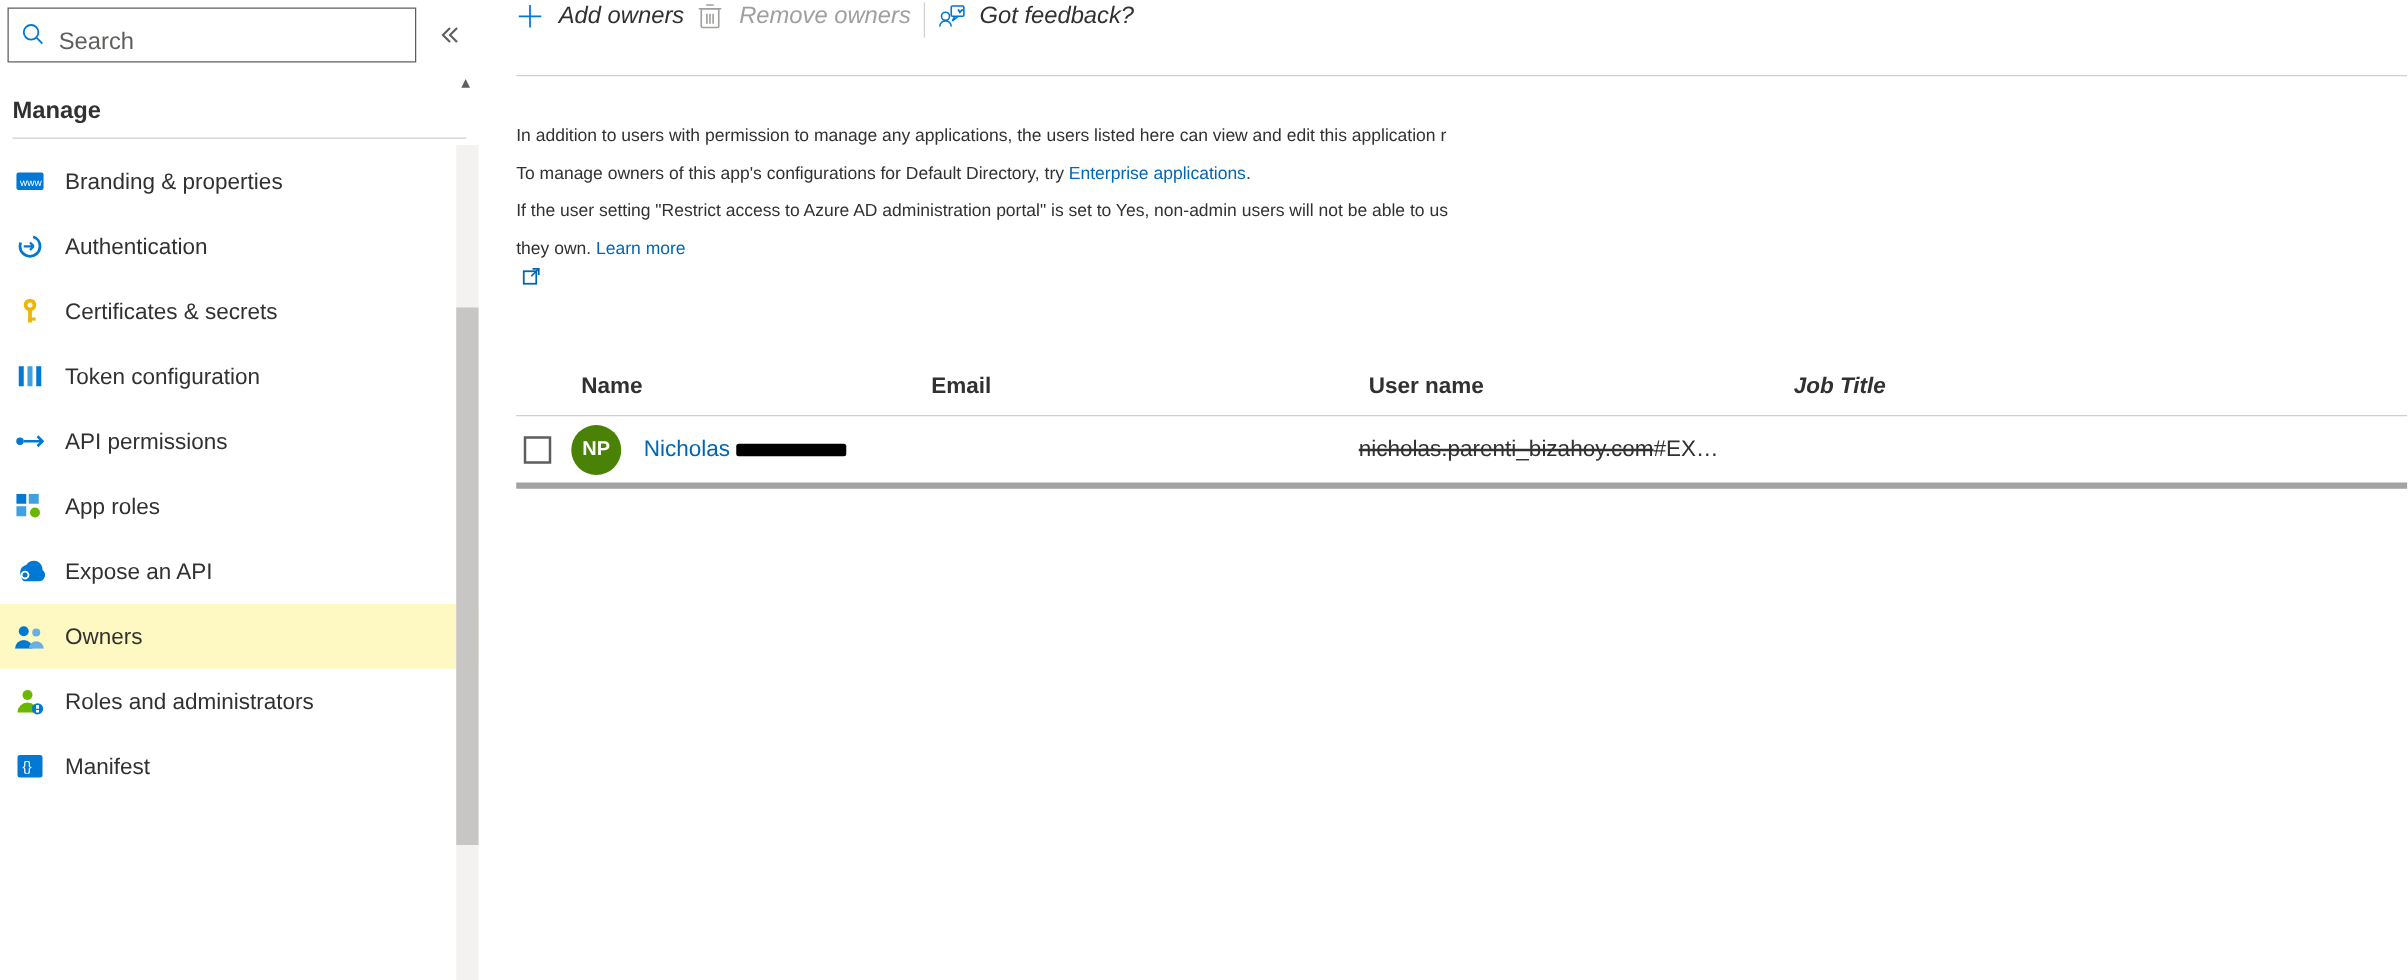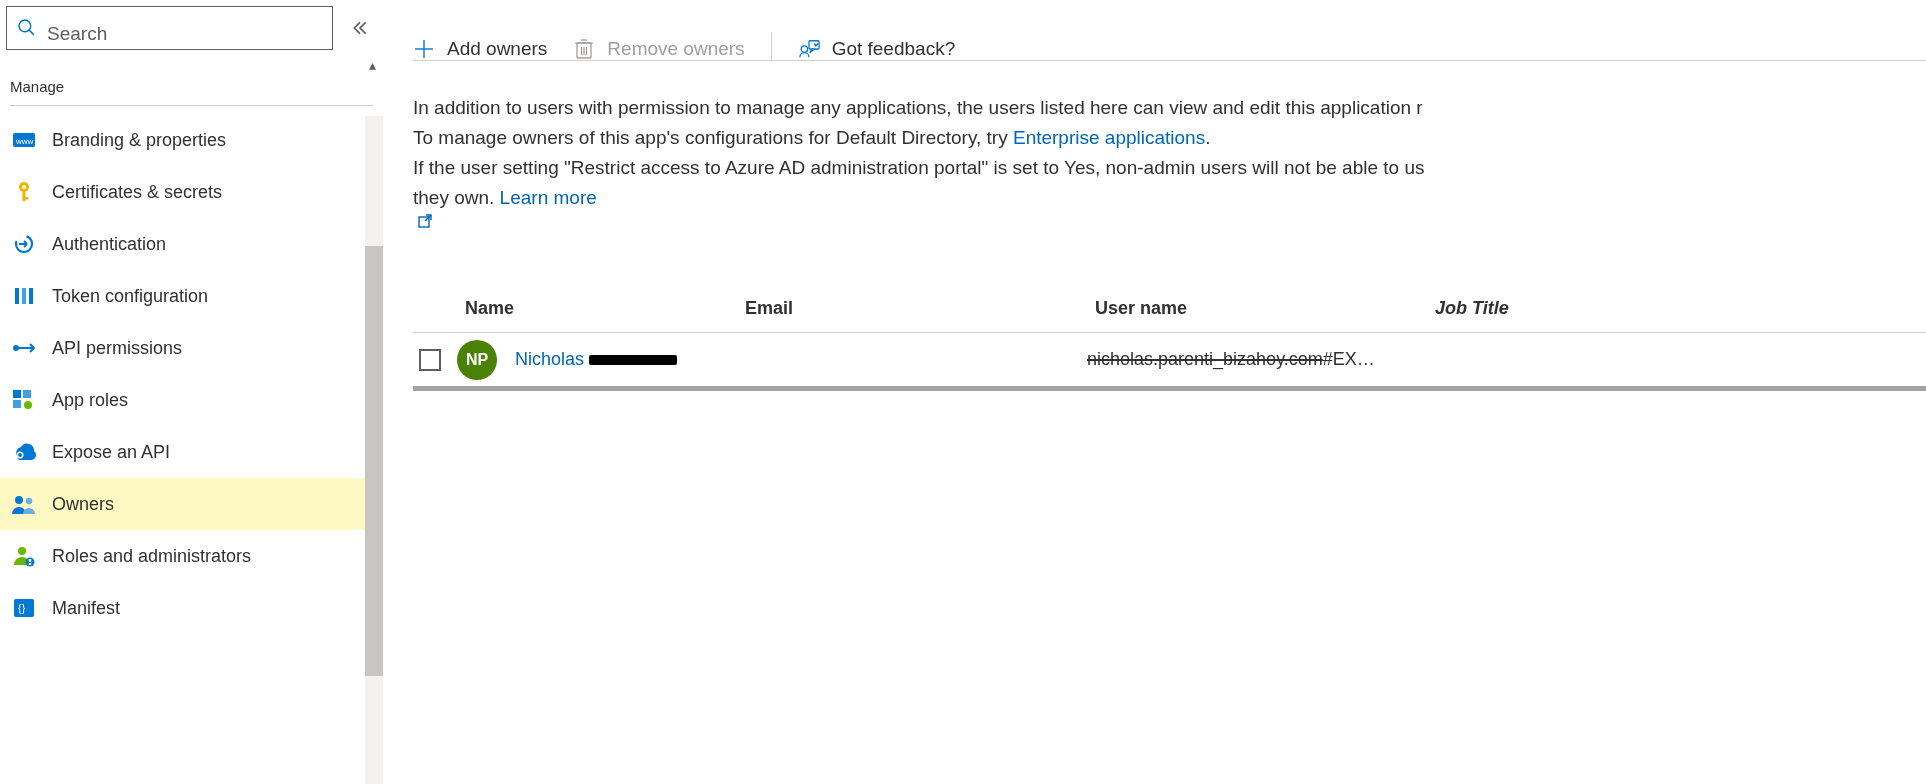--- a/index.html
+++ b/index.html
@@ -9,42 +9,42 @@
     .sidebar { width:383px; flex-shrink:0; display:flex; flex-direction:column; }
     .search-row { display:flex; align-items:center; padding:6px 10px 6px 6px; }
     .search-box { flex:1; display:flex; align-items:center; border:1px solid #605e5c; height:44px; padding:0 10px; }
     .search-box input { border:none; outline:none; flex:1; font-size:19px; color:#4d7c0f;margin-top:11px; }
     .search-box input::placeholder { color:#605e5c; }
     .search-icon { width:20px; height:20px; margin-right:10px; color:#0078d4; flex-shrink:0; }
     .collapse-btn { margin-left:18px; color:#605e5c; width:22px; text-align:center; }
 
     .nav-scroll { position:relative; flex:1; overflow-y:auto; }
     .scroll-up-caret { position:absolute; right:7px; top:2px; color:#605e5c; font-size:14px; line-height:1; }
-    .section-title { font-weight:400; font-size:15px; padding:22px 10px 10px 10px; }
+    .section-title { font-weight:700; font-size:19px; padding:22px 10px 10px 10px; }
     .section-rule  { border:none; border-top:1px solid #d2d0ce; margin:0 10px 8px 10px; }
 
     .nav-item { display:flex; align-items:center; height:52px; padding:0 10px 0 12px; cursor:pointer; font-size:18px; color:#323130; }
     .nav-item.active { background:#fef9c3; }
     .nav-icon { width:24px; height:24px; margin-right:16px; display:flex; align-items:center; justify-content:center; flex-shrink:0; }
 
     
     .fake-scrollbar { position:absolute; right:0; top:60px; width:18px; bottom:0; background:#f3f2f1; }
     .fake-thumb    { position:absolute; left:0; right:0; top:130px; height:430px; background:#c8c6c4; }
 
     
     .main { flex:1; display:flex; flex-direction:column; padding:0 0 0 30px; overflow:hidden; }
 
-    .toolbar { display:flex; align-items:flex-end; height:60px; gap:26px; padding-top:2px; }
+    .toolbar { display:flex; align-items:flex-start; height:60px; gap:10px; padding-top:2px;font-style:italic; }
     .tb-btn { display:flex; align-items:center; gap:12px; font-size:19px; color:#323130; cursor:pointer; }
     .tb-btn.disabled { color:#a19f9d; cursor:default; }
     .tb-icon { width:22px; height:22px; display:flex; align-items:center; justify-content:center; }
     .tb-sep { width:1px; height:28px; background:#d2d0ce; }
     .toolbar-rule { border:none; border-top:1px solid #d2d0ce; margin-right:0; }
 
-    .desc { font-size:19px; line-height:30px; padding:32px 0 8px 0; color:#323130; }
+    .desc { font-size:14px; line-height:30px; padding:32px 0 8px 0; color:#323130; }
     .desc a { color:#0066b4; text-decoration:none; }
     .ext-icon { width:16px; height:16px; vertical-align:-1px; margin-left:4px; }
 
     
     .table { margin-top:48px; }
     .thead, .trow { display:flex; align-items:center; }
     .thead { height:48px; border-bottom:1px solid #d2d0ce; font-weight:600; font-size:18px; padding-left:52px; }
     .trow  { height:58px; border-bottom:5px solid #a3a3a3; font-size:18px; padding-left:6px; }
     .col-name  { flex:0 0 280px; display:flex; align-items:center; }
     .col-email { flex:0 0 350px; }
@@ -93,38 +93,38 @@
         <svg width="22" height="18">
             <rect x="0" y="2" width="22" height="14" rx="2" fill="#0078d4"></rect>
             <text x="3" y="13" font-size="8" fill="#fff" font-family="sans-serif">www</text>
           </svg>
       </span>
       <span>Branding &amp; properties</span>
     </div>
 
     <div class="nav-item">
       <span class="nav-icon">
+        <svg width="22" height="22" viewBox="0 0 22 22" fill="none" stroke="#0078d4" stroke-width="2.2">
+            <circle cx="11" cy="11" r="8" stroke-dasharray="28 12"></circle>
+            <path d="M6 11h8m0 0-3-3m3 3-3 3" stroke-width="1.8"></path>
+          </svg>
+      </span>
+      <span>Authentication</span>
+    </div>
+
+    <div class="nav-item">
+      <span class="nav-icon">
         <svg width="20" height="22" viewBox="0 0 20 22" fill="#eeb600">
             <circle cx="10" cy="6" r="5"></circle>
             <circle cx="10" cy="6" r="2" fill="#fff"></circle>
             <rect x="8.5" y="10" width="3" height="10"></rect>
             <rect x="8.5" y="16" width="6" height="2.5"></rect>
           </svg>
       </span>
       <span>Certificates &amp; secrets</span>
-    </div>
-
-    <div class="nav-item">
-      <span class="nav-icon">
-        <svg width="22" height="22" viewBox="0 0 22 22" fill="none" stroke="#0078d4" stroke-width="2.2">
-            <circle cx="11" cy="11" r="8" stroke-dasharray="28 12"></circle>
-            <path d="M6 11h8m0 0-3-3m3 3-3 3" stroke-width="1.8"></path>
-          </svg>
-      </span>
-      <span>Authentication</span>
     </div>
 
     <div class="nav-item">
       <span class="nav-icon">
         <svg width="20" height="20" viewBox="0 0 20 20">
             <rect x="1" y="2" width="4" height="16" fill="#0078d4"></rect>
             <rect x="8" y="2" width="4" height="16" fill="#40a0e0"></rect>
             <rect x="15" y="2" width="4" height="16" fill="#0078d4"></rect>
           </svg>
       </span>

